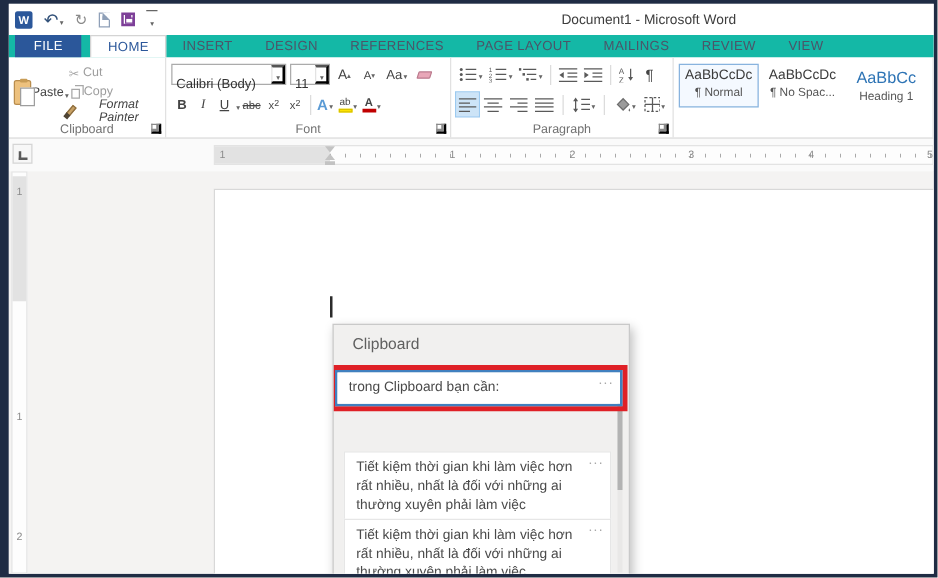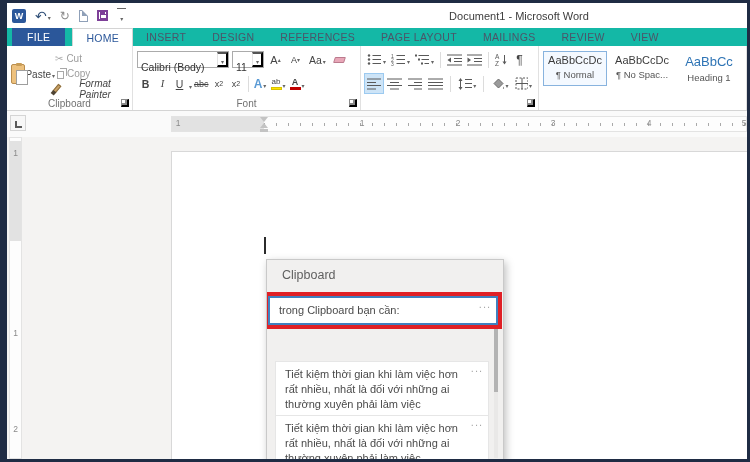--- a/index.html
+++ b/index.html
@@ -347,20 +347,21 @@
               <span class="dd"></span>
         </button>
         <button class="rbtn">
           <svg class="micon" width="14" height="13">
             <rect x="1" y="1" width="12" height="11" fill="none" stroke="#595959" stroke-dasharray="2 1.5"></rect>
             <path d="M1 6.5H13M7 1V12" stroke="#595959"></path>
           </svg>
               <span class="dd"></span>
         </button>
       </div>
+      <span class="rgroup-label">Paragraph</span>
       <button class="launcher"></button>
     </div>
 
     <div class="rgroup g-styles">
       <div class="styles-row">
         <button class="style-card selected">
           <span class="sample">AaBbCcDc</span>
           <span class="sname">¶ Normal</span>
         </button>
         <button class="style-card">

